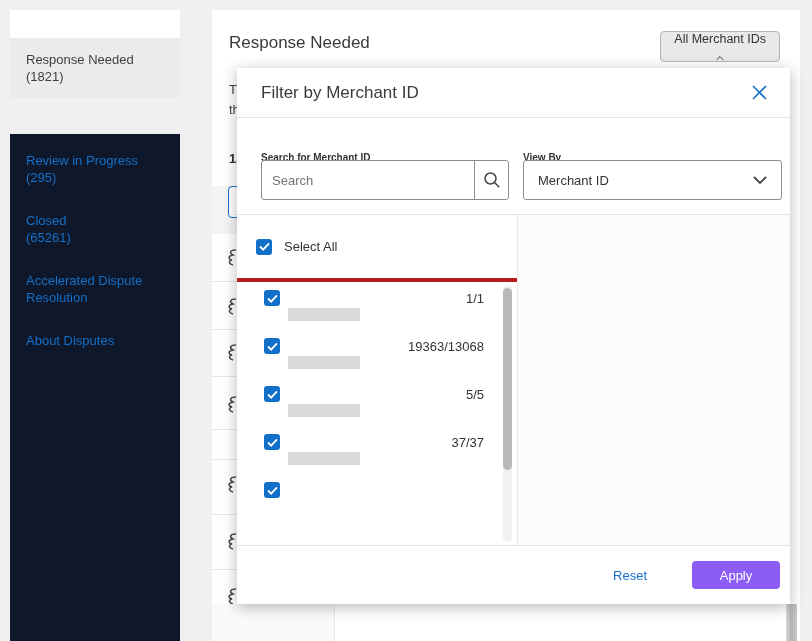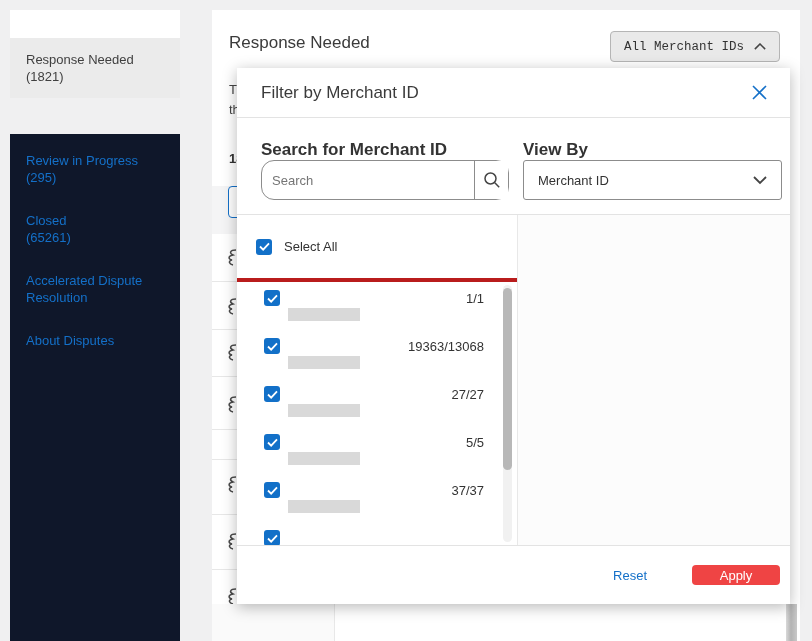--- a/index.html
+++ b/index.html
@@ -21,21 +21,21 @@
   .side-link { display:block; color:#1470c8; line-height:17px; margin-bottom:26px; cursor:pointer; text-decoration:none; }
   .side-line { display:block; }
 
   
   .main-card { position:absolute; left:212px; top:10px; width:588px; bottom:0; background:#ffffff; }
   .main-title { position:absolute; left:17px; top:23px; font-size:17px; font-weight:500; color:#3b3b3b; }
   .merchant-btn {
     position:absolute; right:20px; top:21px; height:31px;
     background:#e9e9e9; border:1px solid #b5b5b5; border-radius:4px;
     display:flex; align-items:center; gap:10px; padding:0 13px;
-    font-size:12.5px; color:#333; cursor:pointer; font-family:Liberation Mono, monospace;
+    font-size:12.5px; color:#333; cursor:pointer; font-family:Liberation Sans, sans-serif;flex-direction:column;
   }
   .occluded-text { position:absolute; left:17px; top:70px; line-height:20px; color:#444; }
   .occluded-count { position:absolute; left:17px; top:141px; font-weight:bold; color:#333; }
   .gray-band { position:absolute; left:0; top:176px; width:30px; height:48px; background:#f4f4f5; }
   .partial-btn { position:absolute; left:16px; top:176px; width:40px; height:32px; background:#fff; border:1px solid #1470c8; border-radius:4px; }
   .row-icon { position:absolute; left:14px; width:12px; height:17px; }
   .row-divider { position:absolute; left:0; width:26px; height:1px; background:#e7e7e7; }
   .bottom-col { position:absolute; left:0; top:594px; width:123px; height:47px; background:#fafafa; border-right:1px solid #e8e8e8; }
   .bottom-scrollbar { position:absolute; left:574px; top:594px; width:11px; height:47px; background:linear-gradient(90deg,#d9d9d9,#b3b3b3 45%,#c8c8c8); }
 
@@ -43,24 +43,24 @@
   .modal {
     position:absolute; left:237px; top:68px; width:553px; height:536px;
     background:#ffffff; box-shadow:0 3px 14px rgba(0,0,0,0.28);
     display:flex; flex-direction:column;
   }
   .modal-header { height:50px; border-bottom:1px solid #e3e3e3; display:flex; align-items:center; padding:0 20px 0 24px; flex:0 0 auto; }
   .modal-title { font-size:17px; color:#3b3b3b; flex:1; }
   .modal-close { background:none; border:none; cursor:pointer; padding:2px; display:flex; }
 
   .modal-form { height:97px; flex:0 0 auto; border-bottom:1px solid #e3e3e3; position:relative; }
-  .form-label { position:absolute; top:22px; font-weight:bold; font-size:17px; color:#333; }
+  .form-label { position:absolute; top:34px; font-weight:bold; font-size:10px; color:#333; }
   .lbl-search { left:24px; }
   .lbl-viewby { left:286px; }
-  .search-wrap { position:absolute; left:24px; top:42px; width:248px; height:40px; border:1px solid #8c8c8c; border-radius:13px; display:flex; background:#fff; }
+  .search-wrap { position:absolute; left:24px; top:42px; width:248px; height:40px; border:1px solid #8c8c8c; border-radius:3px; display:flex; background:#fff; }
   .search-input { flex:1; border:none; outline:none; padding:0 10px; font-size:13px; font-family:inherit; color:#333; min-width:0; background:transparent; }
   .search-input::placeholder { color:#757575; opacity:1; }
   .search-btn { width:34px; border:none; border-left:1px solid #8c8c8c; background:#fff; display:flex; align-items:center; justify-content:center; cursor:pointer; border-radius:0 3px 3px 0; }
   .viewby-select { position:absolute; left:286px; top:42px; width:259px; height:40px; border:1px solid #8c8c8c; border-radius:3px; background:#fff; display:flex; align-items:center; padding:0 14px; cursor:pointer; color:#333; justify-content:space-between; }
 
   .modal-body { flex:1; display:flex; min-height:0; }
   .list-pane { width:280px; position:relative; display:flex; flex-direction:column; }
   .right-pane { flex:1; background:#fcfcfc; border-left:1px solid #e8e8e8; }
 
   .select-all-row { height:67px; border-bottom:4px solid #b91c1c; display:flex; align-items:center; padding-left:19px; flex:0 0 auto; }
@@ -72,21 +72,21 @@
   .item-count { position:absolute; right:33px; top:9px; color:#333; }
   .redacted-bar { position:absolute; left:43px; top:26px; width:72px; height:13px; background:#d9d9d9; }
 
   .checkbox { width:16px; height:16px; background:#1270c8; border-radius:3px; display:inline-flex; align-items:center; justify-content:center; flex:0 0 auto; cursor:pointer; }
 
   .list-scroll-track { position:absolute; right:5px; top:3px; width:9px; bottom:3px; background:#f1f1f1; border-radius:5px; }
   .list-scroll-thumb { position:absolute; left:0; top:3px; width:9px; height:182px; background:#b8b8b8; border-radius:5px; cursor:pointer; }
 
   .modal-footer { height:59px; border-top:1px solid #e3e3e3; display:flex; align-items:center; justify-content:flex-end; gap:45px; padding-right:10px; flex:0 0 auto; }
   .reset-link { background:none; border:none; color:#1470c8; font-size:13px; font-family:inherit; cursor:pointer; }
-  .apply-btn { width:88px; height:20px; background:#ef4444; color:#fff; border:none; border-radius:4px; font-size:13px; font-family:inherit; cursor:pointer; }
+  .apply-btn { width:88px; height:28px; background:#8b5cf6; color:#fff; border:none; border-radius:4px; font-size:13px; font-family:inherit; cursor:pointer; }
 
   .right-gutter { position:absolute; right:0; top:0; width:12px; height:641px; background:#f0f0f1; }
 </style>
 </head>
 <body>
 
 <nav class="sidebar">
   <div class="sidebar-topbox"></div>
 
   <div class="sidebar-selected">
@@ -231,31 +231,20 @@
               <span class="checkbox">
                 <svg width="11" height="9" viewBox="0 0 12 10">
                   <path d="M1 5 L4.5 8.5 L11 1.5" fill="none" stroke="#fff" stroke-width="2"></path>
                 </svg>
               </span>
             </div>
           <span class="item-count">19363/13068</span>
           <span class="redacted-bar"></span>
         </div>
 
-        <div class="merchant-item">
-          <div class="item-row1">
-              <span class="checkbox">
-                <svg width="11" height="9" viewBox="0 0 12 10">
-                  <path d="M1 5 L4.5 8.5 L11 1.5" fill="none" stroke="#fff" stroke-width="2"></path>
-                </svg>
-              </span>
-            </div>
-          <span class="item-count">27/27</span>
-          <span class="redacted-bar"></span>
-        </div>
 
         <div class="merchant-item">
           <div class="item-row1">
               <span class="checkbox">
                 <svg width="11" height="9" viewBox="0 0 12 10">
                   <path d="M1 5 L4.5 8.5 L11 1.5" fill="none" stroke="#fff" stroke-width="2"></path>
                 </svg>
               </span>
             </div>
           <span class="item-count">5/5</span>

